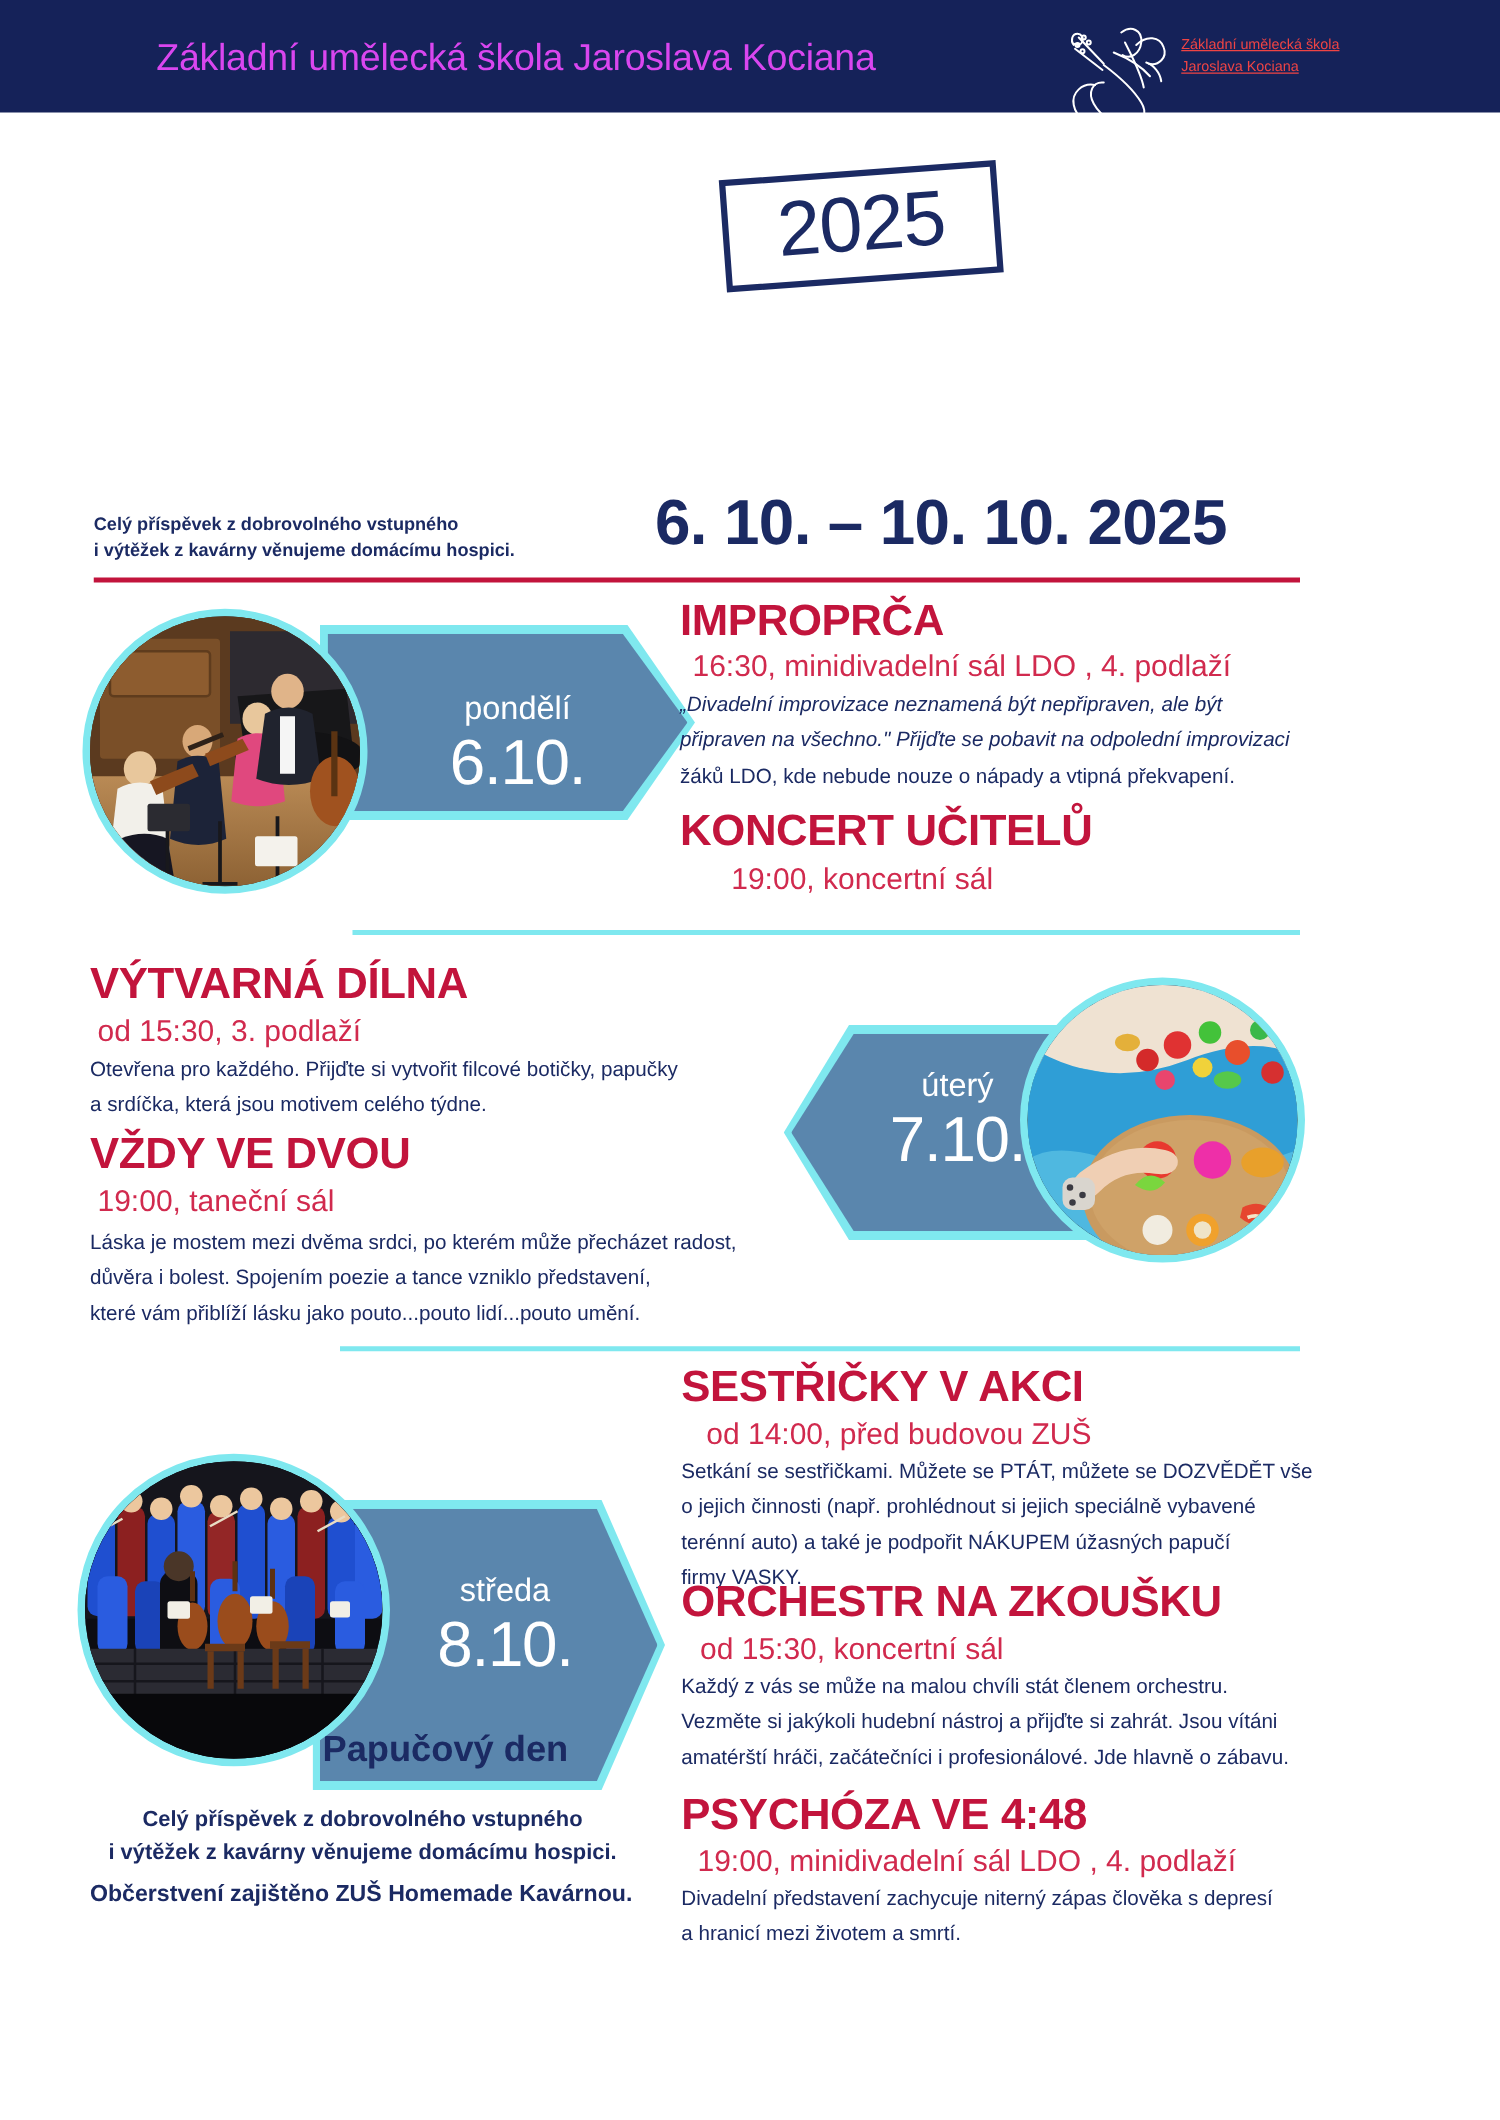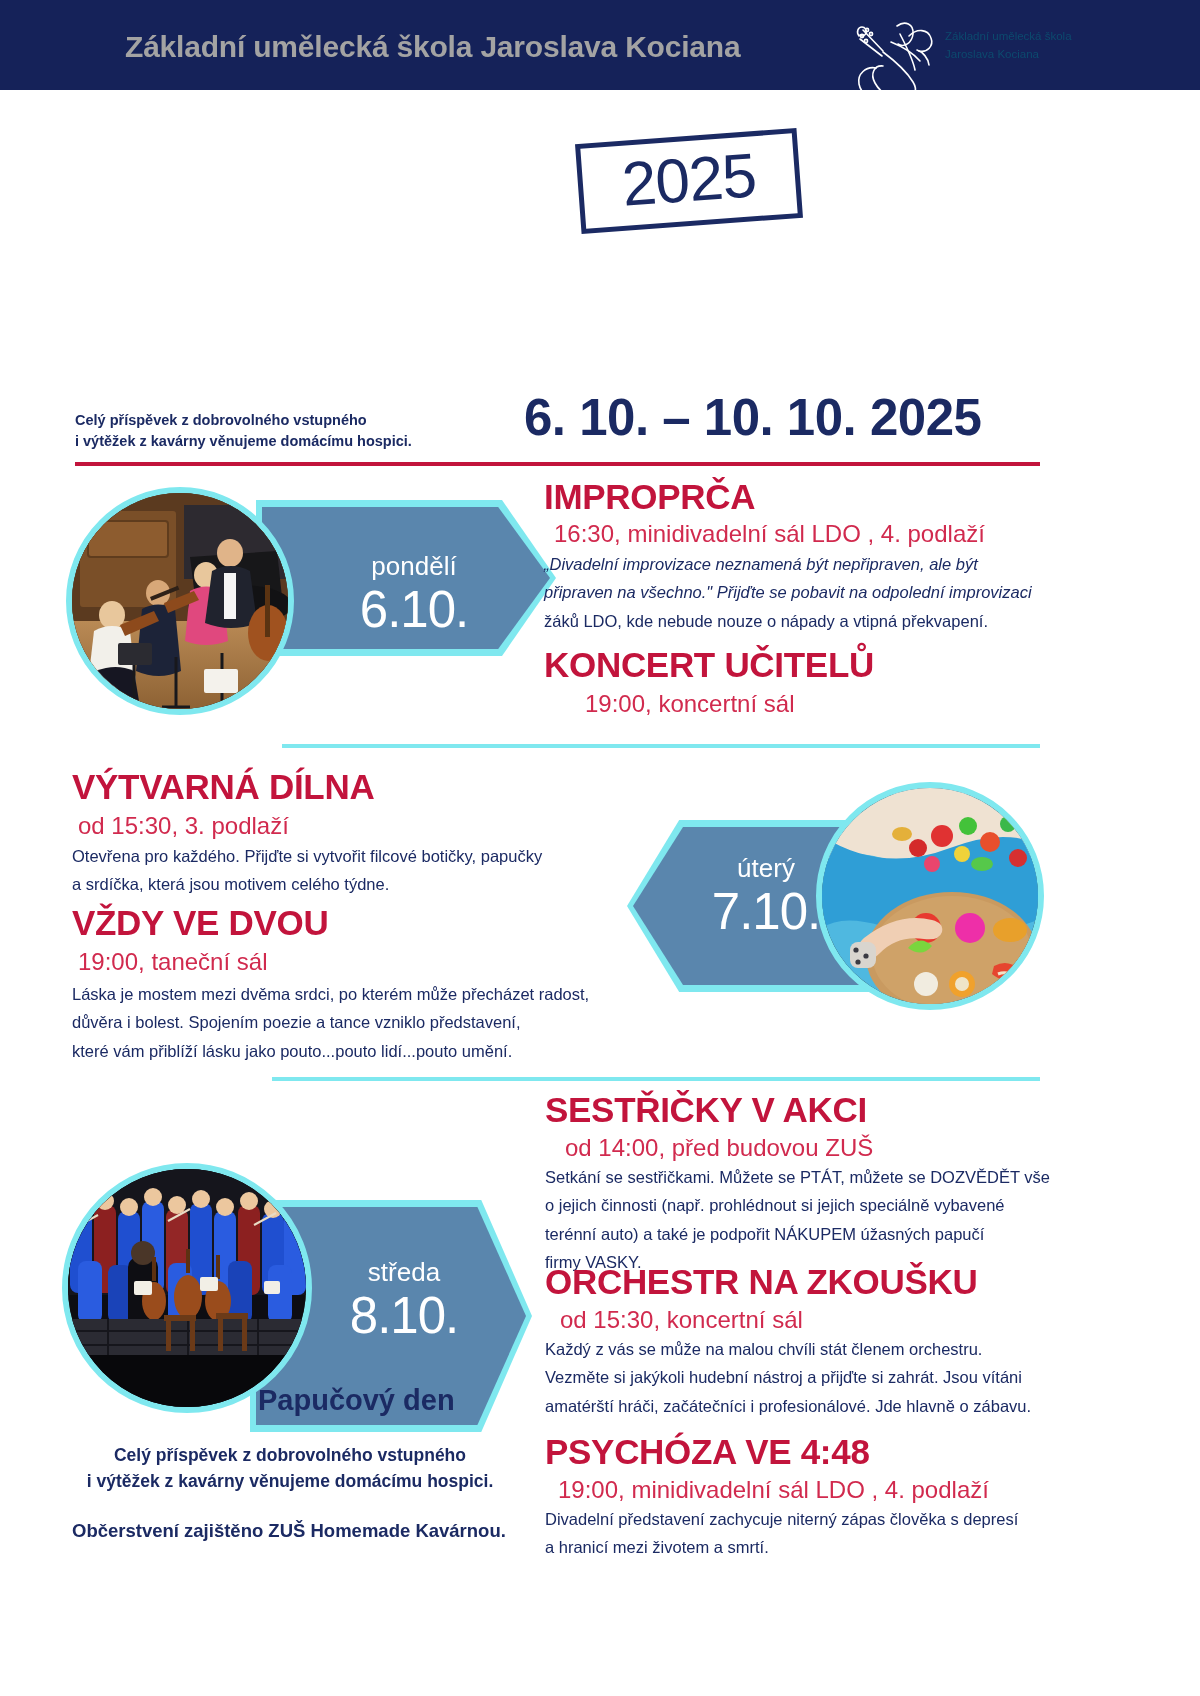--- a/index.html
+++ b/index.html
@@ -28,40 +28,41 @@
     position: absolute;
     left: 0; top: 0;
     width: 1200px;
     height: 90px;
     background: #152259;
   }
   .header-title {
     position: absolute;
     left: 125px;
     top: 30px;
-    color: #a3a3a3;
+    color: #d946ef;
     font-size: 30px;
-    font-weight: 700;
+    font-weight: 400;
     letter-spacing: -0.2px;
     white-space: nowrap;
   }
   .header-logo {
     position: absolute;
     left: 845px;
     top: 6px;
     width: 110px;
     height: 140px;
   }
   .header-logo svg { display: block; }
   .header-logo-text {
     position: absolute;
     left: 945px;
     top: 28px;
-    color: #0c4a6e;
+    color: #ef4444;
     line-height: 1.55;
+    text-decoration: underline;
   }
   .header-logo-text div { font-size: 11.5px; white-space: nowrap; }
 
   
   .big-title {
     position: absolute;
     left: 160px;
     top: 130px;
     color: #1b2a63;
     font-size: 101px;
@@ -227,21 +228,20 @@
     line-height: 1.5;
     text-align: center;
     white-space: nowrap;
   }
   .foot-note2 {
     position: absolute;
     color: #1b2a63;
     font-size: 18.5px;
     font-weight: 700;
     white-space: nowrap;
-    margin-top: 16px;
   }
 </style>
 </head>
 <body>
 
 <div class="poster">
 
   <div class="header-bar">
     <div class="header-title">Základní umělecká škola Jaroslava Kociana</div>
   </div>

